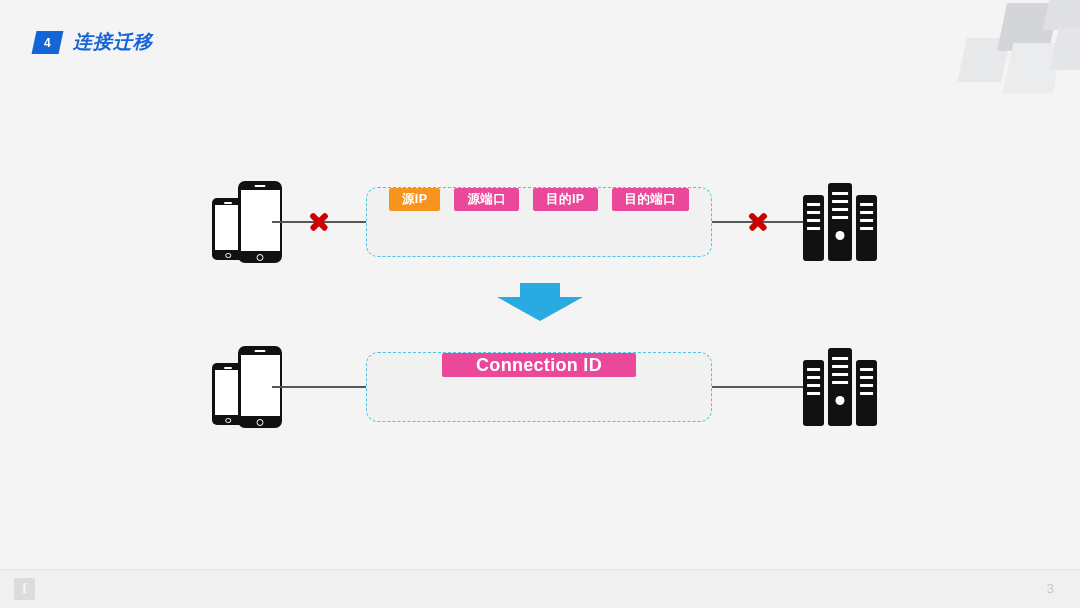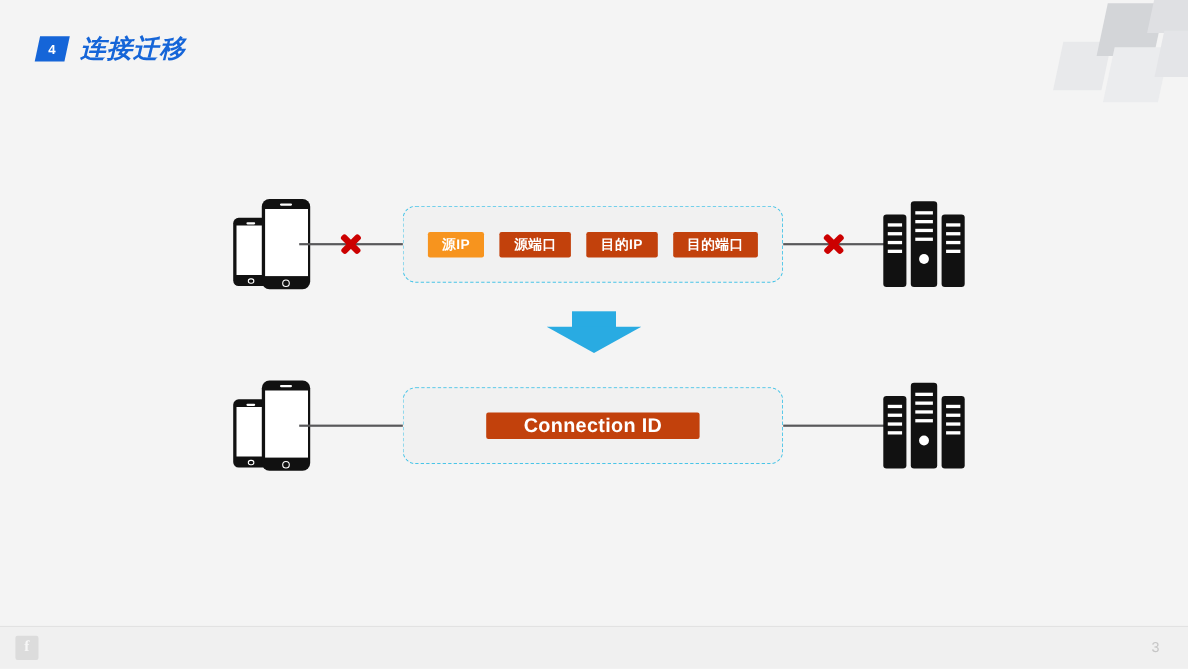--- a/index.html
+++ b/index.html
@@ -63,21 +63,21 @@
   }
   .title-badge span {
     transform: skewX(12deg);
     color: #ffffff;
     font-size: 12px;
     font-weight: bold;
     line-height: 1;
   }
   .title-text {
     color: #1565d8;
-    font-size: 23px;
+    font-size: 19px;
     font-weight: bold;
     letter-spacing: 1px;
     font-style: italic;
     white-space: nowrap;
   }
 
   
   .row {
     position: absolute;
     left: 0;
@@ -210,21 +210,20 @@
     position: absolute;
     left: 366px;
     top: 25px;
     width: 346px;
     height: 70px;
     box-sizing: border-box;
     border: 1.5px dashed #49c5e8;
     border-radius: 12px;
     background: #f1f1f1;
     display: flex;
-    align-items: center;
     justify-content: center;
     gap: 14px;
   }
   .packet-box-wide {
     height: 70px;
   }
 
   .chip {
     display: inline-flex;
     align-items: center;
@@ -233,21 +232,21 @@
     padding: 0 13px;
     color: #ffffff;
     font-size: 12.5px;
     font-weight: bold;
     letter-spacing: 0.4px;
     border-radius: 2px;
     white-space: nowrap;
     box-sizing: border-box;
   }
   .chip-orange { background: #f7941e; }
-  .chip-blue   { background: #c2410c; }
+  .chip-blue   { background: #ec4899; }
 
   .chip-connid {
     height: 24px;
     padding: 0 34px;
     font-size: 18px;
     letter-spacing: 0.3px;
   }
 
   
   .arrow {

